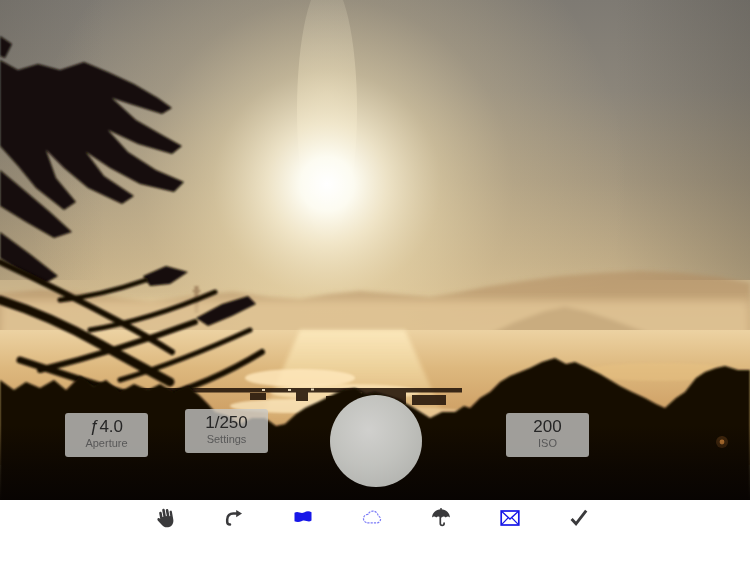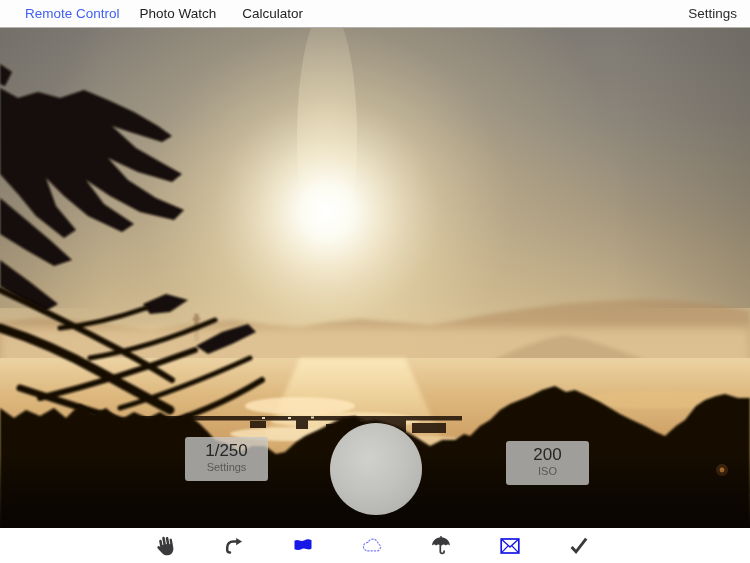--- a/index.html
+++ b/index.html
@@ -43,26 +43,20 @@
   
   .toolbar{position:relative;height:35px;background:#fff;flex:0 0 auto;}
   .tbtn{position:absolute;top:1px;width:34px;height:33px;display:flex;align-items:center;justify-content:center;}
   .tbtn svg{display:block;}
 </style>
 </head>
 <body>
 
 <div class="app">
 
-  <div class="topbar">
-    <span class="tab t1 active">Remote Control</span>
-    <span class="tab t2">Photo Watch</span>
-    <span class="tab t3">Calculator</span>
-    <span class="settings">Settings</span>
-  </div>
 
   <div class="photo">
     <svg class="scene" width="750" height="500" viewBox="0 0 750 500" preserveAspectRatio="none">
       <defs>
         <linearGradient id="sky" x1="0" y1="0" x2="0" y2="1">
           <stop offset="0" stop-color="#7e7a73"></stop>
           <stop offset=".18" stop-color="#8b857a"></stop>
           <stop offset=".36" stop-color="#a3967e"></stop>
           <stop offset=".52" stop-color="#bfab86"></stop>
           <stop offset=".62" stop-color="#d3bb8e"></stop>
@@ -175,20 +169,24 @@
       </g>
 
       <path fill="#120b06" filter="url(#b1)" d="M0,380 L14,390 L26,382 L40,388 L54,380 L66,390 L80,376 L94,386 L106,380 L120,392 L134,384 L148,390 L160,384 L174,392 L188,386 L200,396 L208,404 L215,412 L228,416 L240,424 L252,418 L265,418 L276,426 L285,424 L296,414 L305,408 L318,402 L330,396 L342,390 L355,388 L366,394 L375,392 L388,396 L400,400 L414,408 L430,418 L442,412 L455,412 L464,406 L470,408 L480,398 L490,392 L500,382 L510,376 L520,372 L530,368 L542,362 L555,358 L566,364 L575,362 L588,368 L600,374 L610,380 L620,386 L632,392 L645,398 L656,404 L665,408 L676,398 L685,392 L696,378 L705,372 L716,368 L725,366 L738,370 L750,370 L750,500 L0,500 Z"></path>
 
       <circle cx="722" cy="442" r="6" fill="#e08a3c" opacity=".25"></circle>
       <circle cx="722" cy="442" r="2.4" fill="#e8933f" opacity=".9"></circle>
 
       <rect x="0" y="425" width="750" height="75" fill="url(#bfade)"></rect>
     </svg>
 
+    <div class="ctl aperture">
+      <div class="val">ƒ4.0</div>
+      <div class="lbl">Aperture</div>
+    </div>
     <div class="ctl shutter">
       <div class="val">1/250</div>
       <div class="lbl">Settings</div>
     </div>
     <div class="shutter-release"></div>
     <div class="ctl iso">
       <div class="val">200</div>
       <div class="lbl">ISO</div>
     </div>
   </div>

